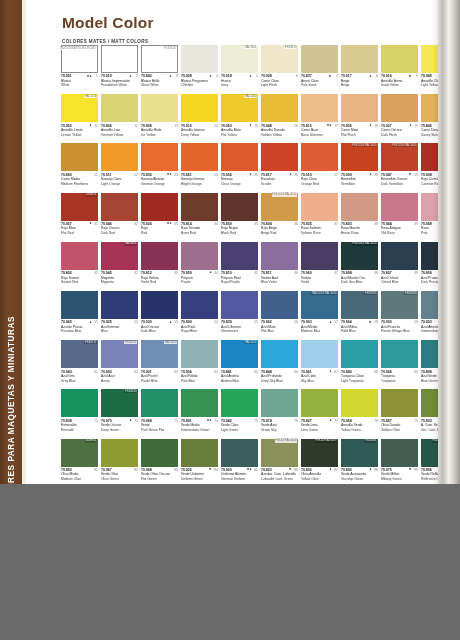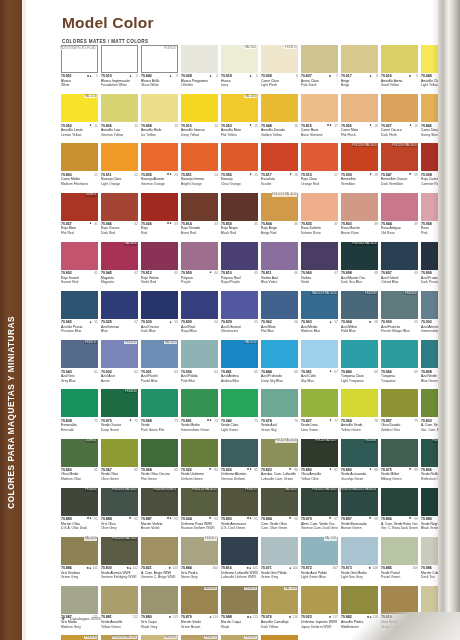--- a/index.html
+++ b/index.html
@@ -1,17 +1,17 @@
 <!DOCTYPE html>
 <html><head>
 <meta charset="utf-8">
 <style>
   html,body{margin:0;padding:0;background:#6b6b6b;}
   body{width:460px;height:640px;overflow:hidden;font-family:"Liberation Sans",sans-serif;}
-  .page{position:relative;width:460px;height:640px;background:#ffffff;overflow:hidden;}
+  .page{position:relative;width:460px;height:484px;background:#ffffff;overflow:hidden;}
 
   
   .spine{position:absolute;left:0;top:0;width:22px;height:640px;background:#6e4326;}
   .spine-inner{position:absolute;left:0;top:0;width:22px;height:640px;
     background:linear-gradient(to right,#5b3620 0%,#734728 35%,#6b4125 100%);}
   .spine-label{position:absolute;left:0;top:0;width:640px;height:22px;
     transform:rotate(-90deg);transform-origin:0 0;translate:0 640px;
     color:#ffffff;font-size:8.2px;font-weight:bold;letter-spacing:.55px;
     display:flex;align-items:center;justify-content:flex-end;
     padding-right:316px;box-sizing:border-box;white-space:nowrap;

